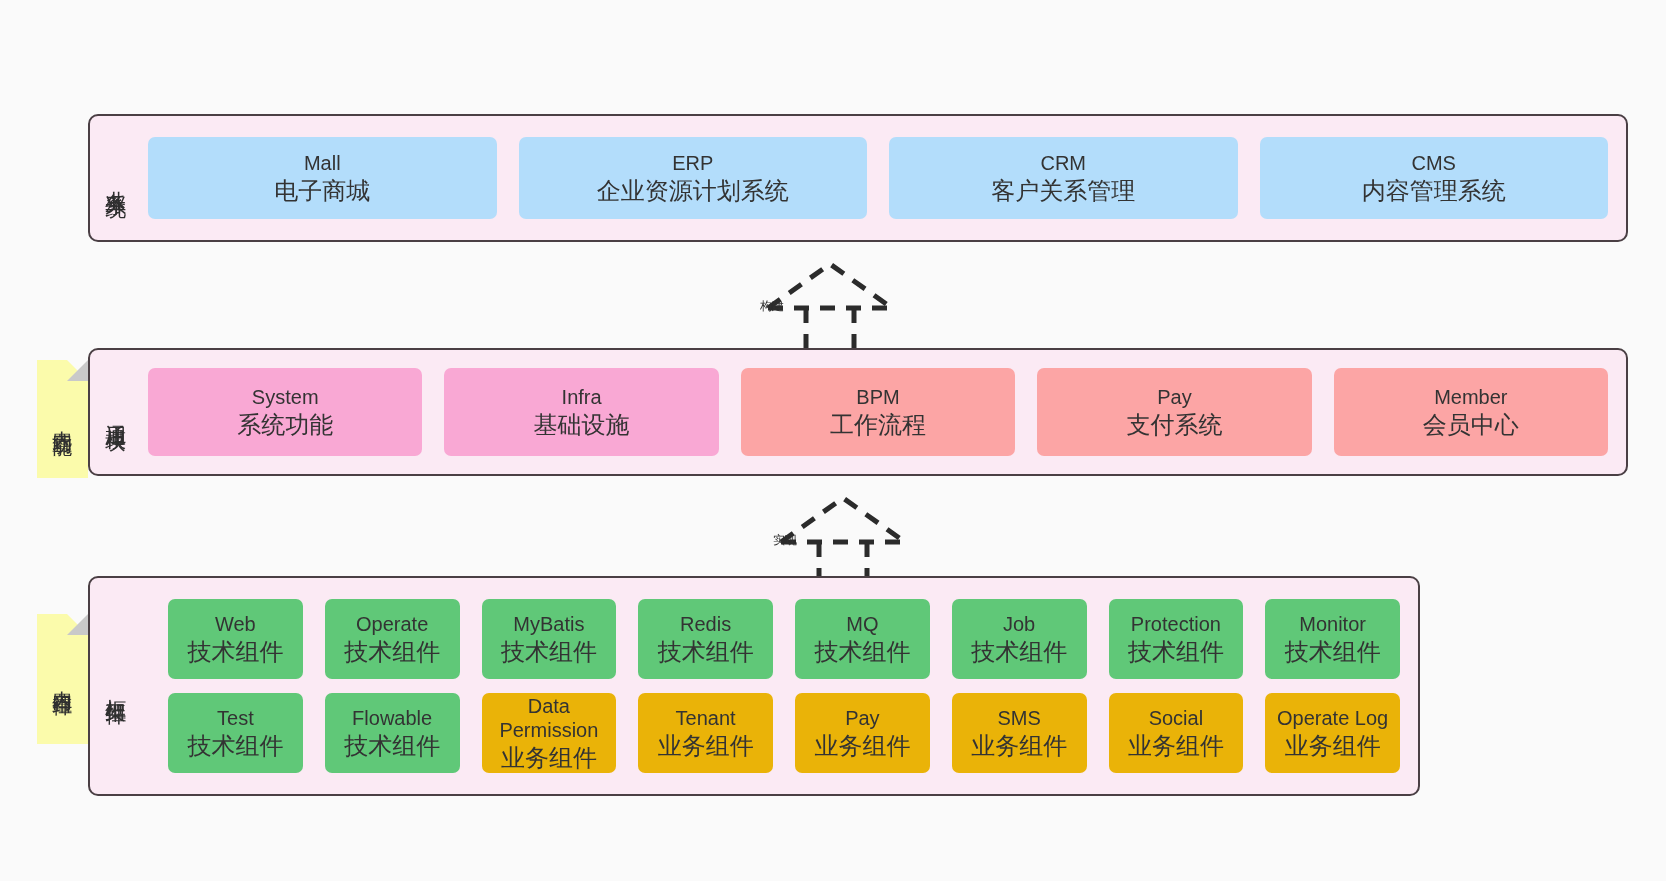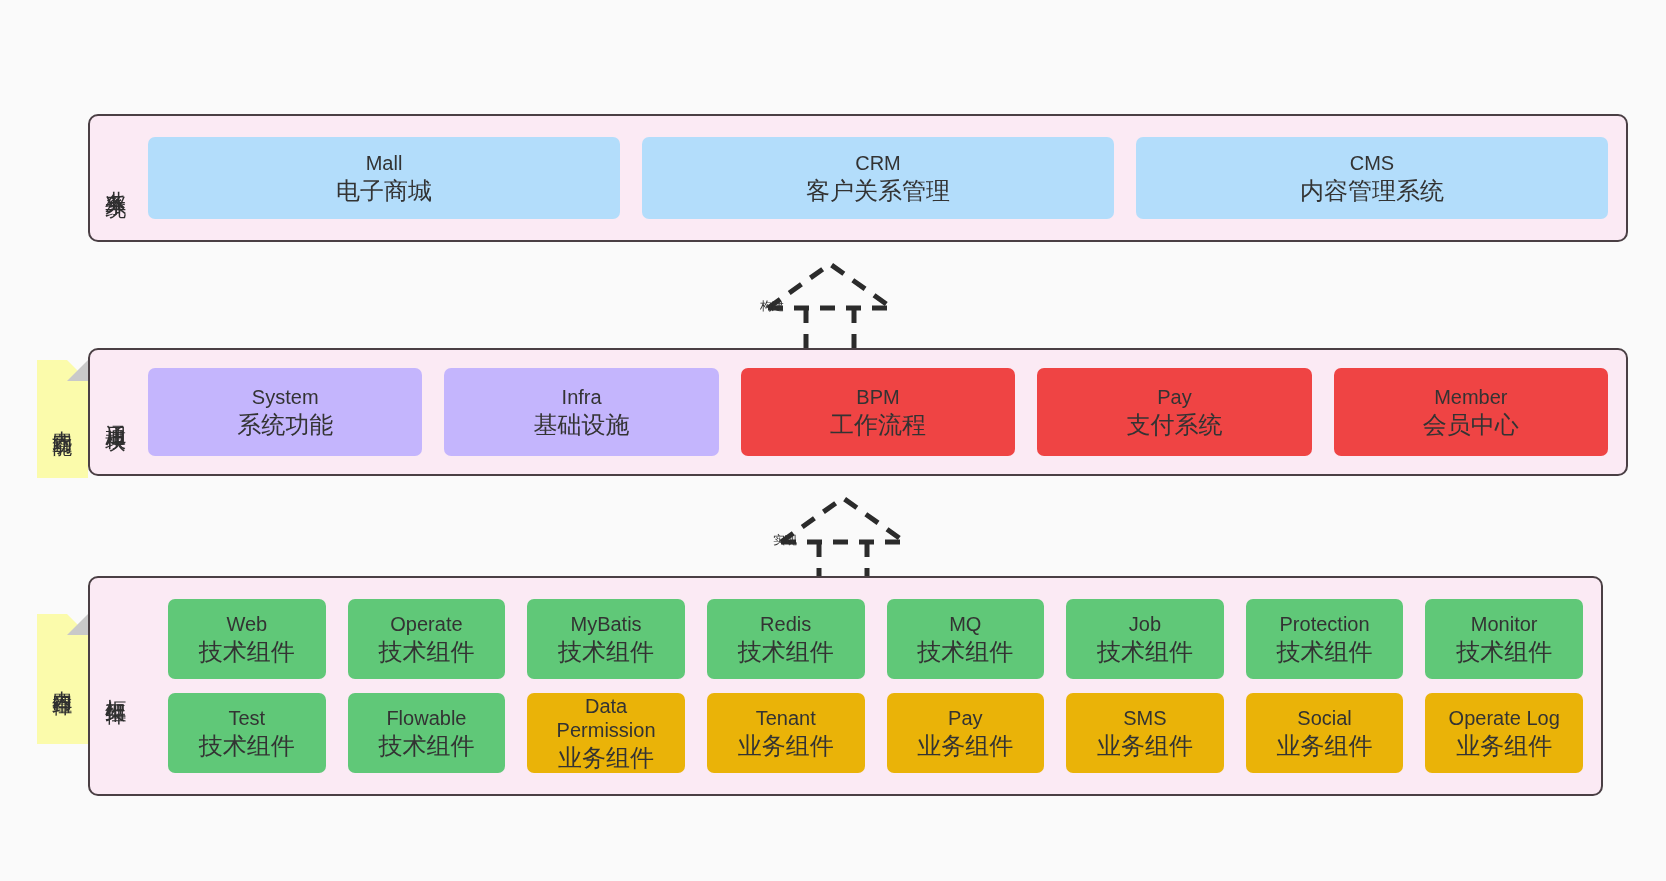--- a/index.html
+++ b/index.html
@@ -71,22 +71,22 @@
     padding: 4px 6px;
   }
   .box .t1 { font-size: 20px; }
   .box .t2 { font-size: 24px; }
 
   .h-biz   { height: 82px; }
   .h-mod   { height: 88px; }
   .h-frame { height: 80px; }
 
   .c-blue      { background: #b3ddfb; }
-  .c-red       { background: #c4b5fd; }
-  .c-pink      { background: #ef4444; }
+  .c-red       { background: #f9a8d4; }
+  .c-pink      { background: #fca5a5; }
   .c-green     { background: #60c878; }
   .c-lightgreen{ background: #eab308; }
 
   
   .note {
     position: absolute;
     background: #fbfbab;
     box-sizing: border-box;
     display: flex;
     align-items: center;
@@ -138,20 +138,24 @@
 
 <div class="layer" style="left:88px; top:114px; width:1540px; height:128px;">
   <div class="layer-title">业务系统</div>
   <div class="layer-body">
     <div class="row">
       <div class="box h-biz c-blue">
         <span class="t1">Mall</span>
         <span class="t2">电子商城</span>
       </div>
       <div class="box h-biz c-blue">
+        <span class="t1">ERP</span>
+        <span class="t2">企业资源计划系统</span>
+      </div>
+      <div class="box h-biz c-blue">
         <span class="t1">CRM</span>
         <span class="t2">客户关系管理</span>
       </div>
       <div class="box h-biz c-blue">
         <span class="t1">CMS</span>
         <span class="t2">内容管理系统</span>
       </div>
     </div>
   </div>
 </div>
@@ -209,21 +213,21 @@
     <path d="M46 94 L94 94" fill="none" stroke="#2b2b2b" stroke-width="5" stroke-dasharray="15,11"></path>
   </svg>
   <div class="arrow-label">实现</div>
 </div>
 
 <div class="note" style="left:37px; top:614px; width:51px; height:130px;">
   <span>内置组件</span>
   <span class="note-fold"></span>
 </div>
 
-<div class="layer" style="left:88px; top:576px; width:1515px; height:220px;gap:20px;">
+<div class="layer" style="left:88px; top:576px; width:1332px; height:220px;gap:20px;">
   <div class="layer-title">框架组件</div>
   <div class="layer-body">
 
     <div class="row">
       <div class="box h-frame c-green">
         <span class="t1">Web</span>
         <span class="t2">技术组件</span>
       </div>
       <div class="box h-frame c-green">
         <span class="t1">Operate</span>

